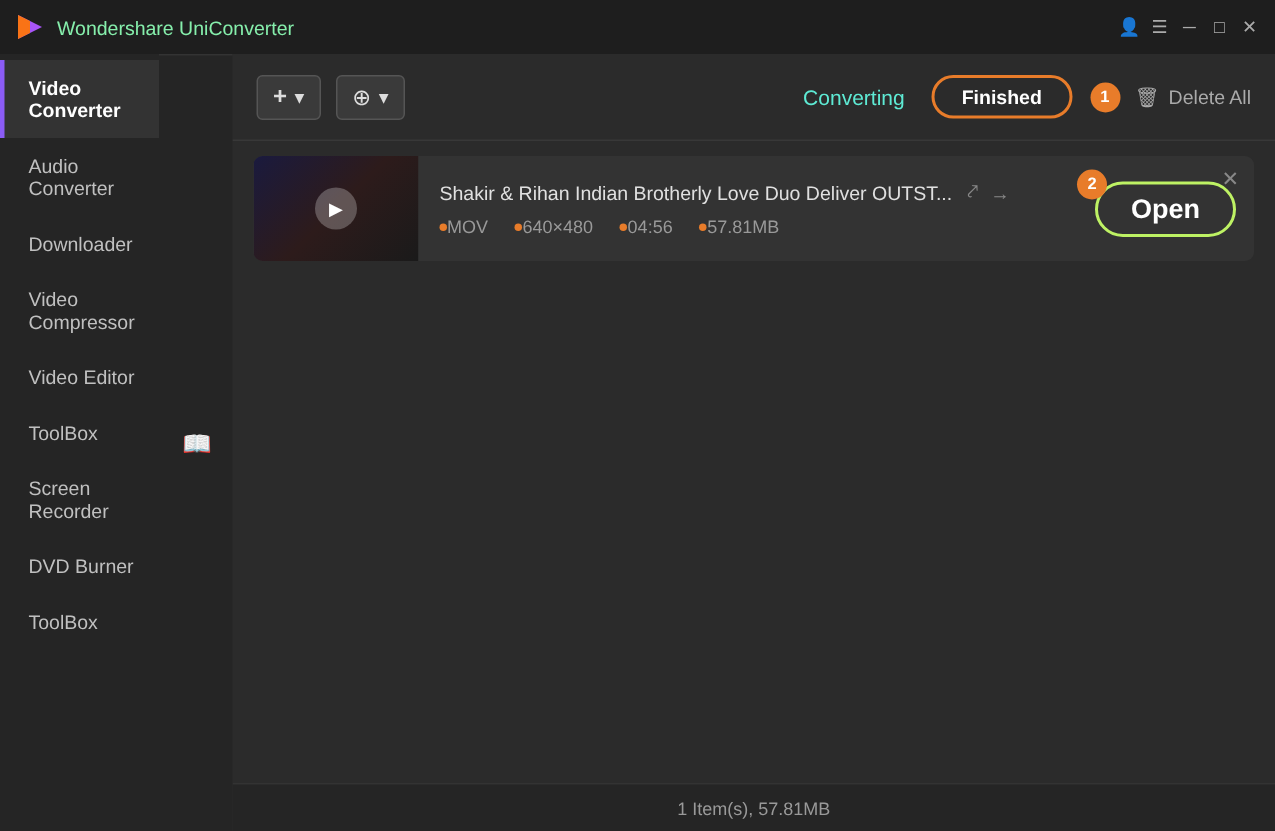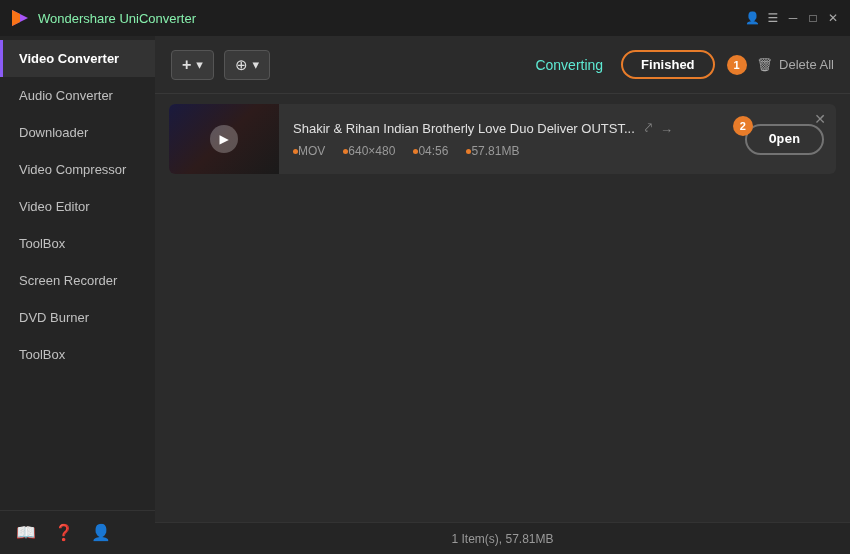--- a/index.html
+++ b/index.html
@@ -58,21 +58,21 @@
       display: flex;
       flex: 1;
       overflow: hidden;
     }
 
     
     .sidebar {
       width: 155px;
       background: #252525;
       display: flex;
-      flex-direction: column;
+      flex-direction: row;
       flex-shrink: 0;
     }
     .sidebar-menu {
       flex: 1;
       padding-top: 4px;
     }
     .sidebar-item {
       padding: 11px 16px;
       font-size: 13px;
       color: #c0c0c0;
@@ -294,30 +294,29 @@
     .meta-dot {
       width: 5px;
       height: 5px;
       border-radius: 50%;
       background: #e87c2a;
       display: inline-block;
     }
 
     .open-btn {
       background: transparent;
-      border: 2px solid #737373;
+      border: 2px solid #bef264;
       border-radius: 20px;
       color: #fff;
       padding: 6px 22px;
-      font-size: 13px;
+      font-size: 18px;
       font-weight: 600;
       cursor: pointer;
       white-space: nowrap;
       flex-shrink: 0;
-      font-family: Liberation Mono, monospace;
     }
 
     .badge-2 {
       position: absolute;
       left: -10px;
       top: -10px;
       background: #e87c2a;
       color: #fff;
       border-radius: 50%;
       width: 20px;

